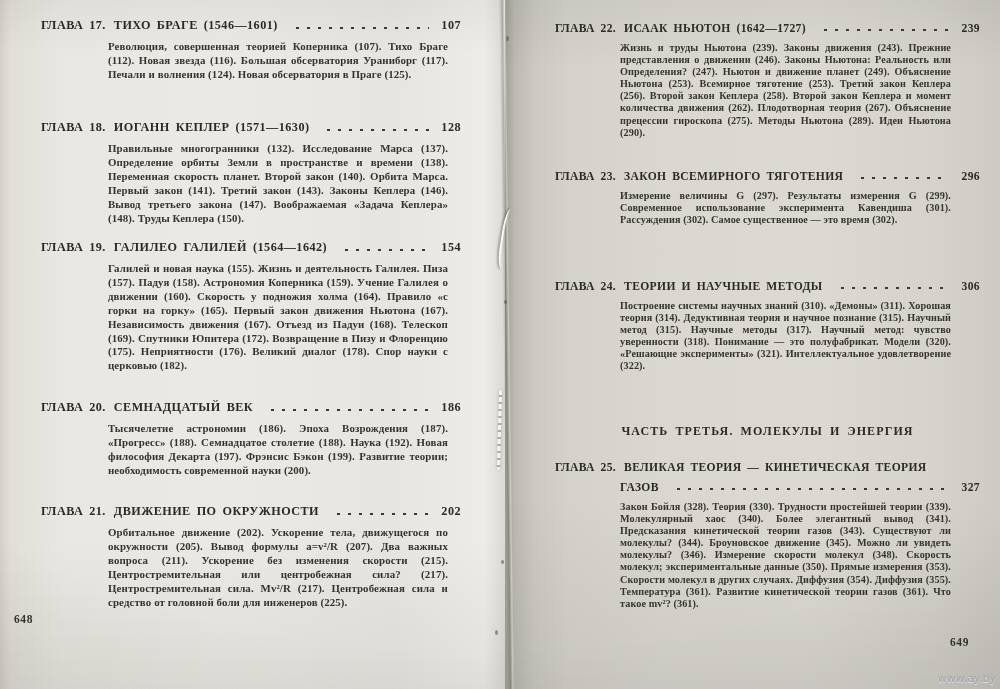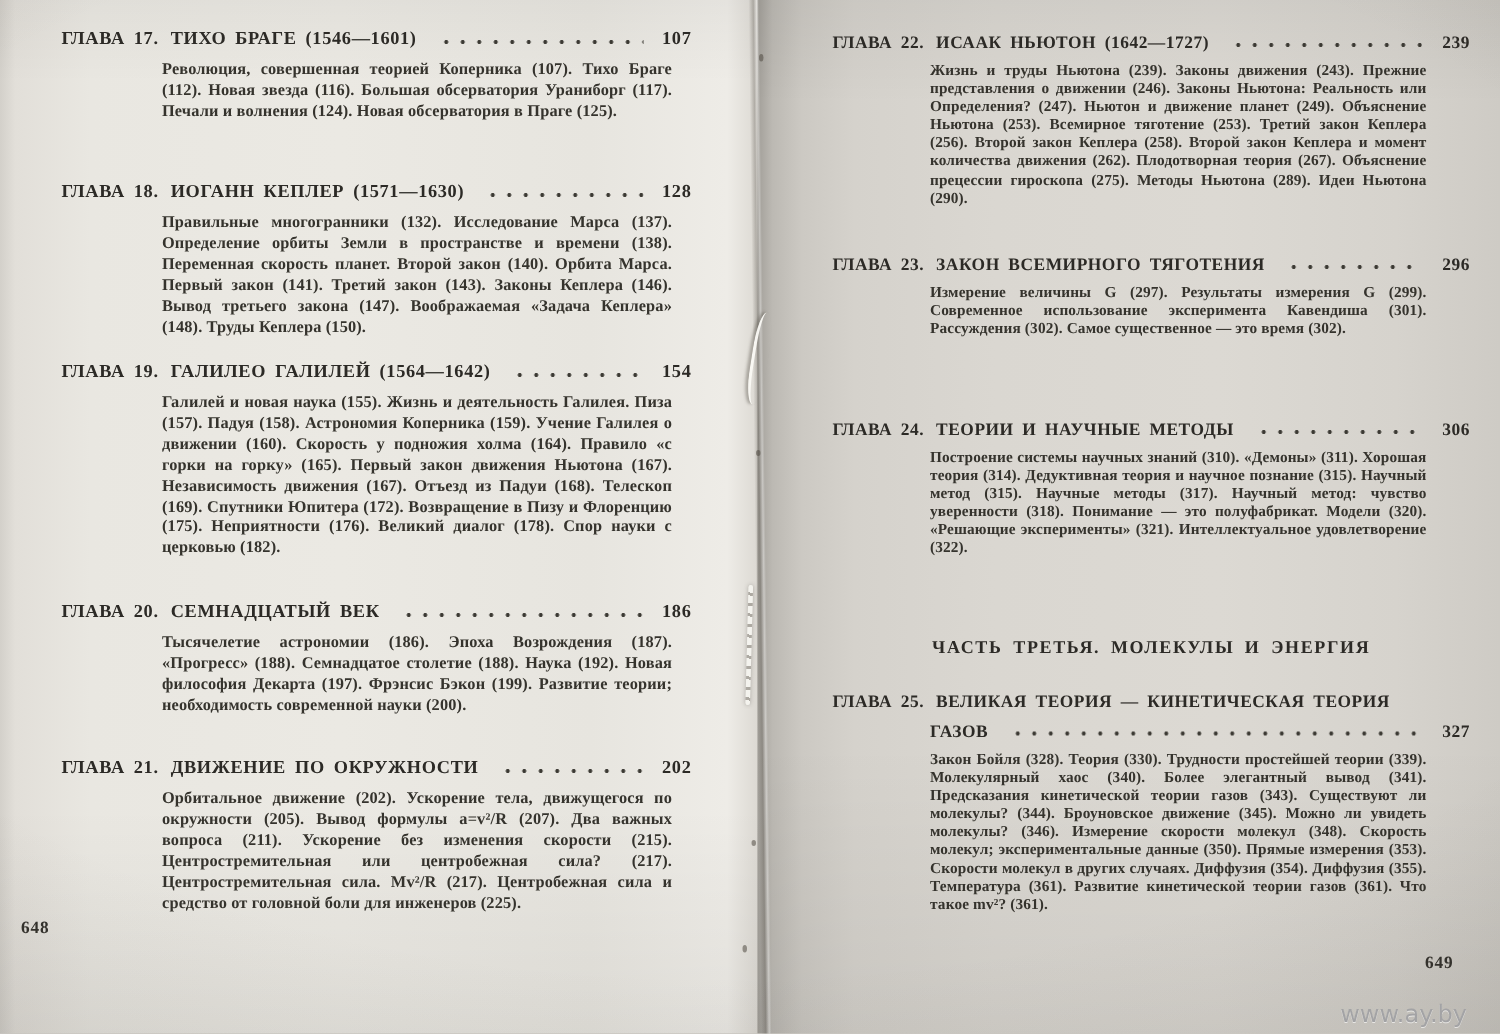--- a/index.html
+++ b/index.html
@@ -75,23 +75,23 @@
   .e22{top:22px;}  .e23{top:170px;} .e24{top:280px;} .e25{top:461px;}
   .part-heading{
     position:absolute;left:50px;top:424px;width:425px;text-align:center;
     font-weight:700;font-size:12px;letter-spacing:1.1px;word-spacing:3px;color:#2c2a26;
   }
   
   .folio{position:absolute;font-weight:700;font-size:11.5px;letter-spacing:0.6px;color:#33312c;}
   .folio-left{left:14px;top:613px;}
   .folio-right{left:445px;top:636px;}
   .watermark{
-    position:absolute;right:22px;bottom:4px;
+    position:absolute;right:4px;bottom:4px;
     font-family:"DejaVu Sans","Liberation Sans",sans-serif;
-    font-size:16px;color:#a3a3a5;text-shadow:0 1px 0 rgba(255,255,255,0.6);
+    font-size:11px;color:#a3a3a5;text-shadow:0 1px 0 rgba(255,255,255,0.6);
   }
 </style>
 </head>
 <body>
 
 <div class="page left-page">
 
   <div class="entry e17">
     <div class="entry-head">
       <span class="chap">ГЛАВА 17.</span>

